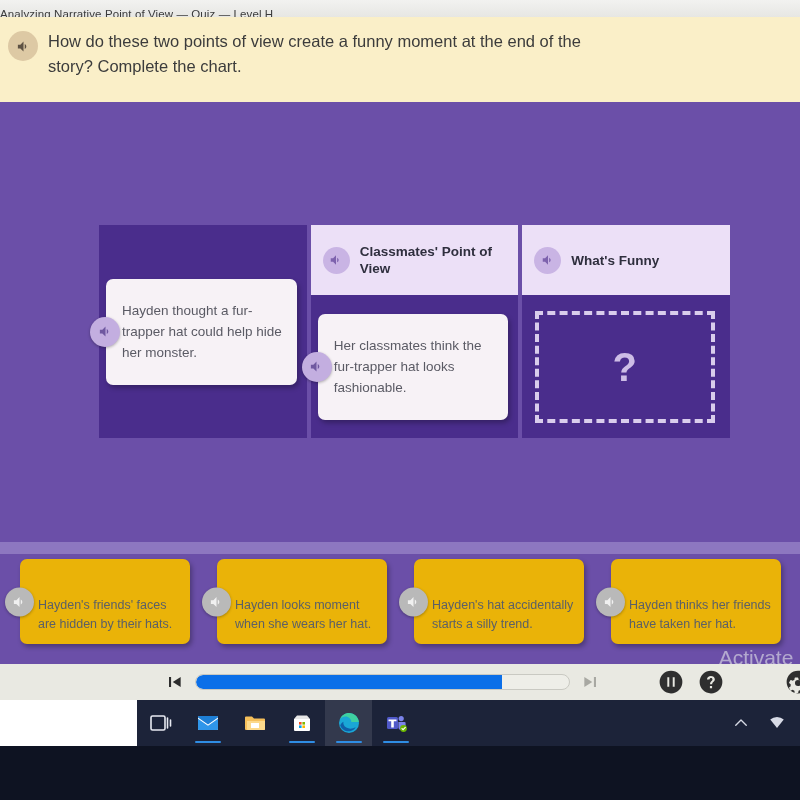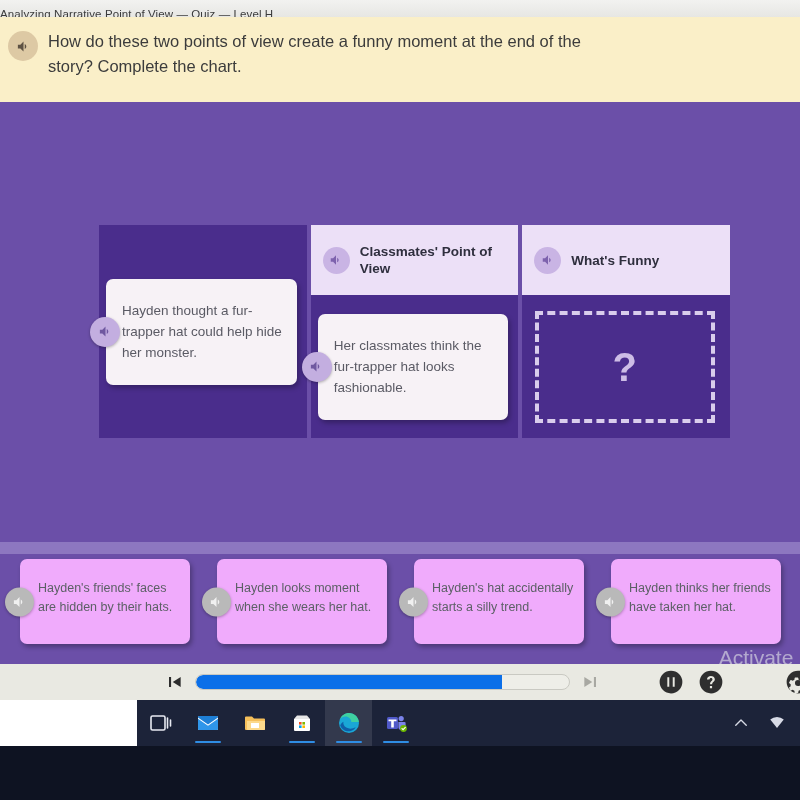--- a/index.html
+++ b/index.html
@@ -180,26 +180,26 @@
     position: absolute;
     left: 20px; top: 5px;
     width: 780px;
     display: flex;
     gap: 27px;
   }
   .ans-card {
     position: relative;
     width: 170px;
     min-height: 85px;
-    background: #f0abfc;
+    background: #eab308;
     border-radius: 7px;
     box-shadow: 2px 3px 5px rgba(0,0,0,.3);
     padding: 2px 8px 10px 18px;
     display: flex;
-    align-items: center;
+    align-items: flex-end;
   }
   .ans-text {
     font-size: 12.5px;
     line-height: 19px;
     color: #5c6066;
   }
   .ans-card .speaker-btn {
     position: absolute;
     left: -15px;
     top: 50%;

